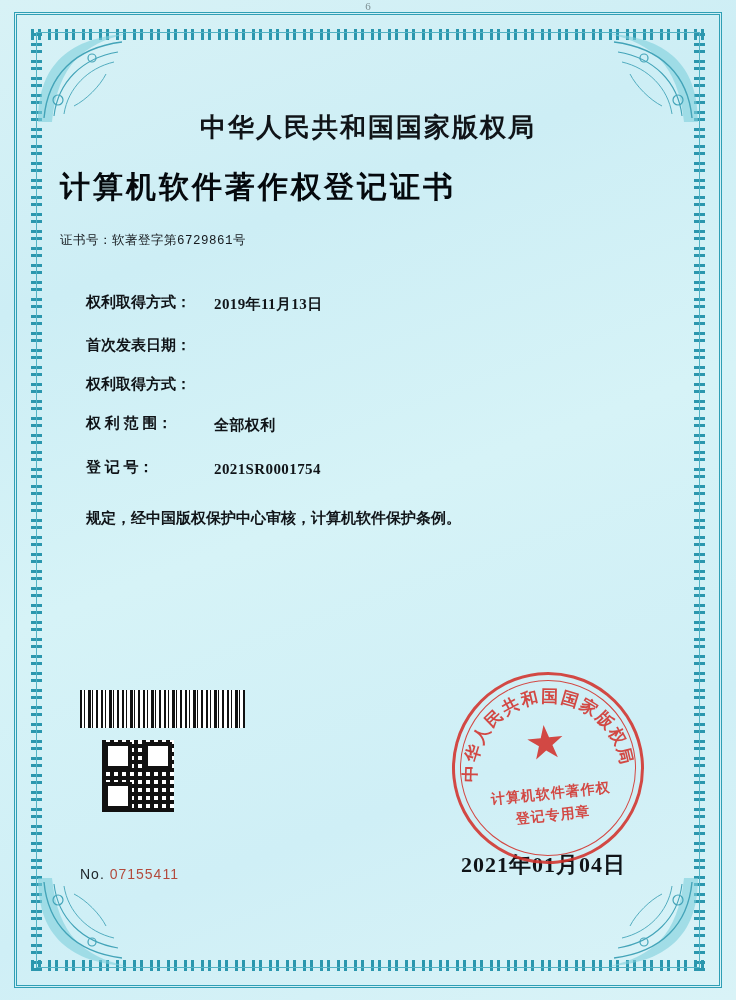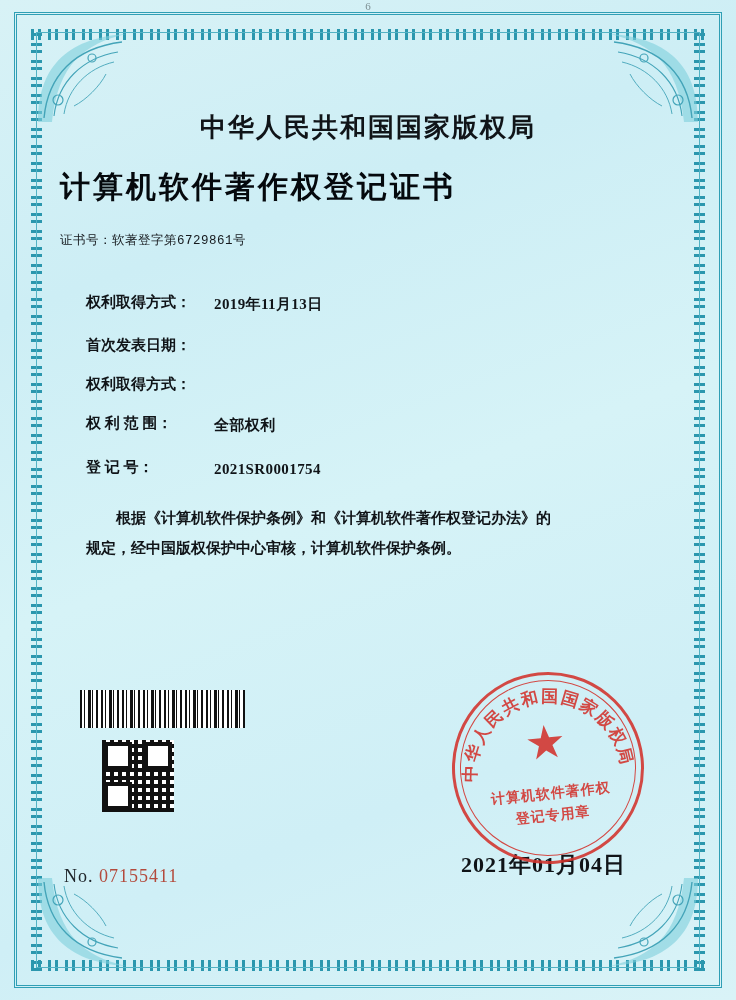--- a/index.html
+++ b/index.html
@@ -198,24 +198,24 @@
   .qr-bl {
     position: absolute;
     left: 2px; bottom: 2px;
     width: 20px; height: 20px;
     border: 4px solid #111;
     background: #fff;
   }
 
   .serial {
     position: absolute;
-    left: 64px;
+    left: 80px;
     top: 866px;
-    font-family: Liberation Serif, serif;
-    font-size: 18px;
+    font-family: Liberation Sans, sans-serif;
+    font-size: 14px;
     color: #b34a3c;
     letter-spacing: 1px;
   }
   .serial .nolabel { color: #20262b; }
 
   .issue-date {
     position: absolute;
     right: 110px;
     top: 850px;
     font-family: "Liberation Serif", serif;
@@ -355,21 +355,20 @@
         <div class="field-label tight">权 利 范 围：</div>
         <div class="field-value">全部权利</div>
       </div>
       <div class="field-row">
         <div class="field-label tight">登 记 号：</div>
         <div class="field-value">2021SR0001754</div>
       </div>
     </div>
 
     <div class="statement">
-      <span class="indent">根据《计算机软件保护条例》和《计算机软件著作权登记办法》的</span>
       <span>规定，经中国版权保护中心审核，计算机软件保护条例。</span>
     </div>
 
   </div>
 
   <div class="codes">
     <div class="barcode"></div>
     <div class="qr">
       <div class="qr-bl"></div>
     </div>

